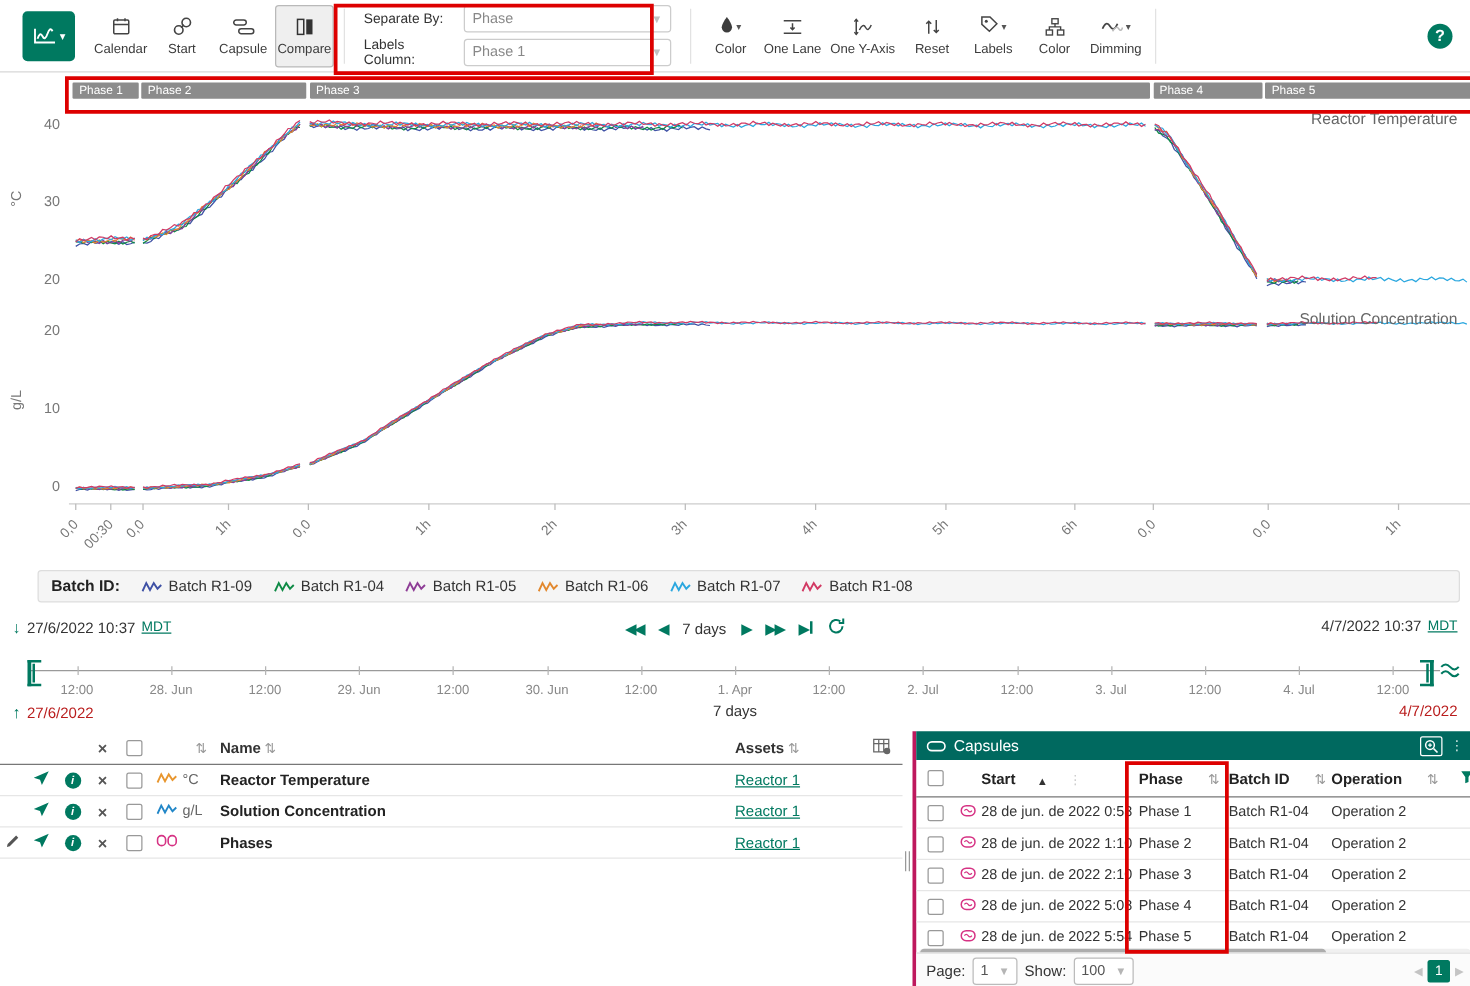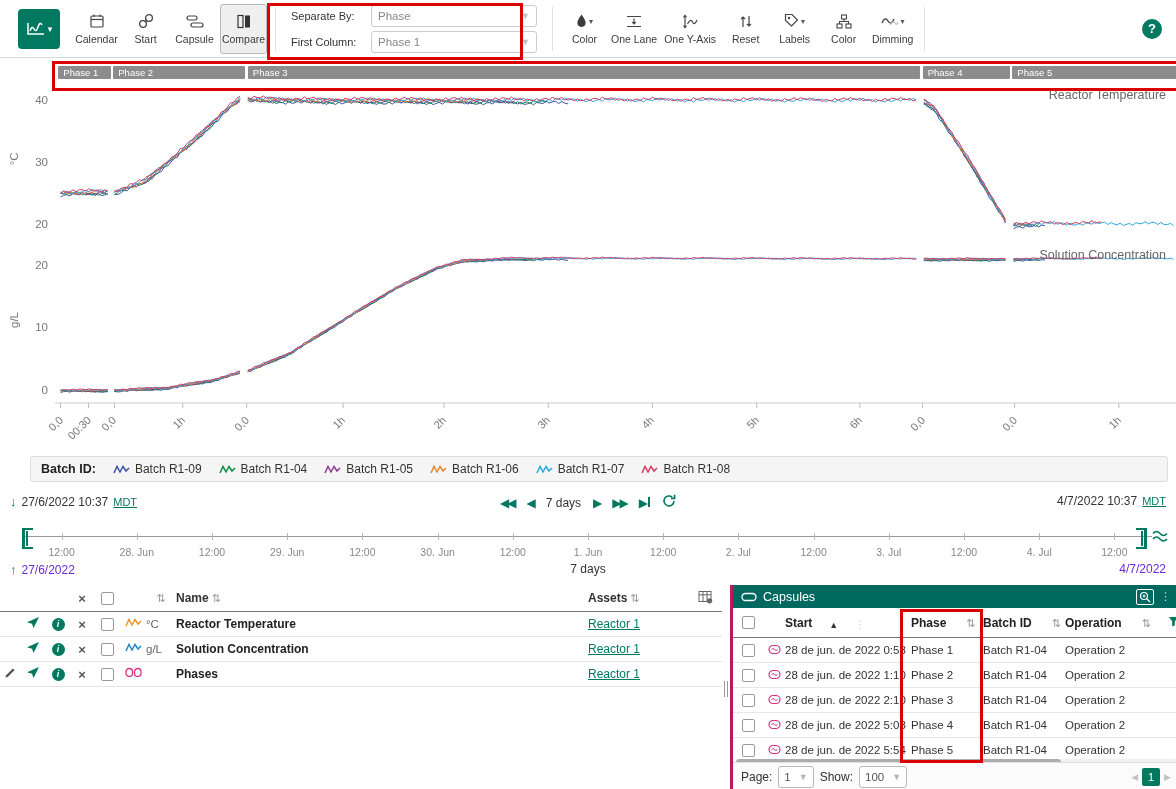--- a/index.html
+++ b/index.html
@@ -65,21 +65,21 @@
   .handle{position:absolute;top:4px;width:8px;height:17px;border-left:3px solid #007960;
           border-top:2px solid #007960;border-bottom:2px solid #007960}
   .handle.right{border-left:none;border-right:3px solid #007960}
   .handle::after{content:'';position:absolute;top:1px;bottom:1px;left:1px;width:2px;background:#007960}
   .handle.right::after{left:auto;right:1px}
   .wave2{position:absolute;top:5px}
   #timeline-ticks{position:absolute;left:24px;top:0;width:1128px;height:36px}
   .ttick{position:absolute;top:22px;transform:translateX(-50%);font-size:10.5px;color:#888;white-space:nowrap}
   .tmark{position:absolute;top:9px;width:1px;height:7px;background:#b5b5b5}
   .tl-bottom{position:absolute;left:0;top:38px;width:100%;height:16px}
-  .tl-date{color:#6d28d9;font-size:12px}
+  .tl-date{color:#b91c1c;font-size:12px}
   .tl-dur{color:#333;font-size:12px}
 
   
   .panel-header{height:23px;background:#00695f;color:#fff;display:flex;align-items:center;gap:6px;
                 padding:0 8px;font-size:12.5px}
   #details{position:absolute;left:0;top:585px;width:722px;height:204px;background:#fff}
   #capsules{position:absolute;left:730px;top:585px;width:446px;height:204px;background:#fff;border-left:3px solid #be185d}
   .customize-btn{margin-left:auto;height:19px;background:#fff;border:none;border-radius:2px;display:flex;
                  align-items:center;gap:4px;padding:0 7px;font-size:11.5px;color:#333;font-family:inherit;cursor:pointer}
   .gear{color:#555;font-size:12px}
@@ -189,21 +189,21 @@
 
     <div class="sepgroup">
       <div class="seprow">
         <span class="seplabel">Separate By:</span>
         <div class="selbox">
           <span>Phase</span>
           <span class="chev">▼</span>
         </div>
       </div>
       <div class="seprow">
-        <span class="seplabel">First Column:</span>
+        <span class="seplabel">Labels Column:</span>
         <div class="selbox">
           <span>Phase 1</span>
           <span class="chev">▼</span>
         </div>
       </div>
     </div>
 
     <div class="tdiv"></div>
 
     <div class="tbtn">
@@ -481,21 +481,21 @@
         <div class="ttick" style="left: 188px;">12:00</div>
         <div class="tmark" style="left: 263.2px;"></div>
         <div class="ttick" style="left: 263.2px;">29. Jun</div>
         <div class="tmark" style="left: 338.4px;"></div>
         <div class="ttick" style="left: 338.4px;">12:00</div>
         <div class="tmark" style="left: 413.6px;"></div>
         <div class="ttick" style="left: 413.6px;">30. Jun</div>
         <div class="tmark" style="left: 488.8px;"></div>
         <div class="ttick" style="left: 488.8px;">12:00</div>
         <div class="tmark" style="left: 564px;"></div>
-        <div class="ttick" style="left: 564px;">1. Jun</div>
+        <div class="ttick" style="left: 564px;">1. Apr</div>
         <div class="tmark" style="left: 639.2px;"></div>
         <div class="ttick" style="left: 639.2px;">12:00</div>
         <div class="tmark" style="left: 714.4px;"></div>
         <div class="ttick" style="left: 714.4px;">2. Jul</div>
         <div class="tmark" style="left: 789.6px;"></div>
         <div class="ttick" style="left: 789.6px;">12:00</div>
         <div class="tmark" style="left: 864.8px;"></div>
         <div class="ttick" style="left: 864.8px;">3. Jul</div>
         <div class="tmark" style="left: 940px;"></div>
         <div class="ttick" style="left: 940px;">12:00</div>

